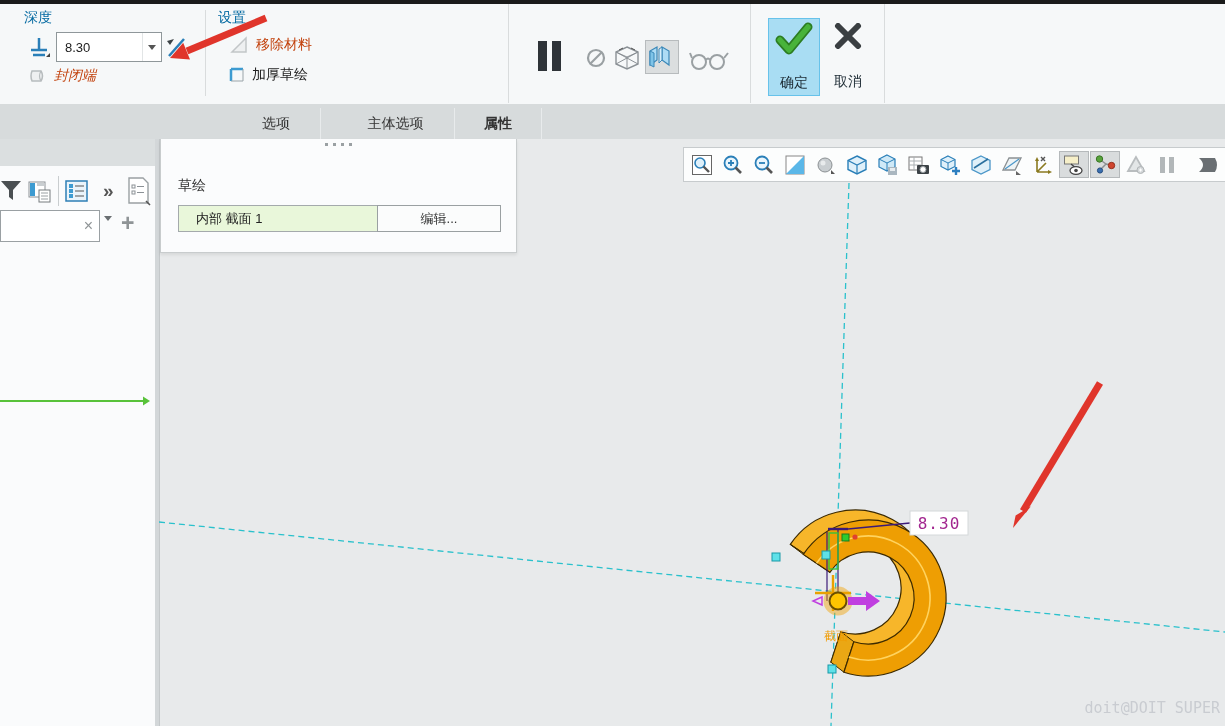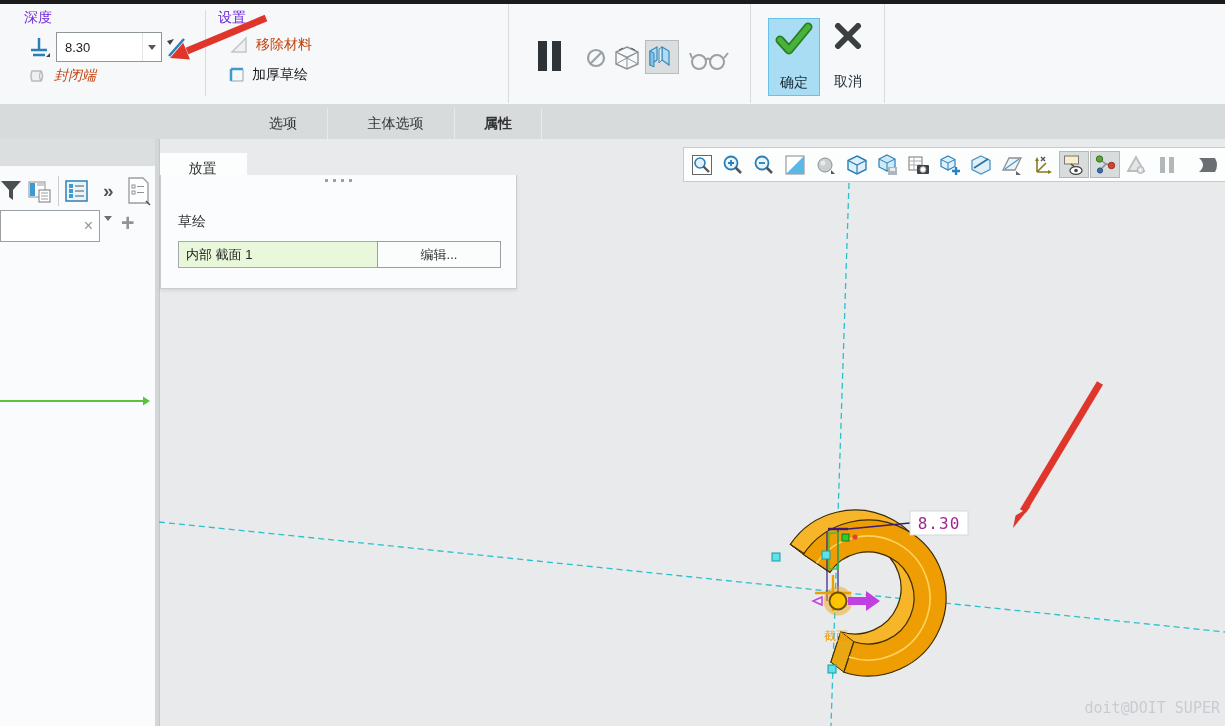--- a/index.html
+++ b/index.html
@@ -1,20 +1,20 @@
 <!DOCTYPE html>
 <html><head>
 <meta charset="utf-8">
 <style>
   html,body{margin:0;padding:0;}
   #app{position:relative;width:1225px;height:726px;background:#e8eaeb;font-family:"Liberation Sans",sans-serif;overflow:hidden;color:#222;}
   
   .topstrip{position:absolute;left:0;top:0;width:1225px;height:4px;background:#1b1b1b;}
   .ribbon{position:absolute;left:0;top:4px;width:1225px;height:100px;background:#f6f8f9;border-bottom:1px solid #cfd3d5;}
-  .grp-label{position:absolute;top:5px;font-size:14px;color:#6d28d9;}
+  .grp-label{position:absolute;top:5px;font-size:14px;color:#0369a1;}
   .vsep{position:absolute;top:6px;height:86px;width:1px;background:#d9dcdd;}
   .icon-btn{position:absolute;background:transparent;border:1px solid transparent;padding:0;cursor:pointer;}
   .combo{position:absolute;left:56px;top:28px;width:104px;height:28px;background:#fff;border:1px solid #8f979a;display:flex;align-items:center;}
   .combo .val{flex:1;font-size:13px;padding-left:8px;}
   .combo .caretbox{width:18px;height:100%;display:flex;align-items:center;justify-content:center;border-left:1px solid #e2e5e6;}
   .caret-down{width:0;height:0;border-left:4px solid transparent;border-right:4px solid transparent;border-top:5px solid #555;}
   .rib-row{position:absolute;display:flex;align-items:center;gap:6px;font-size:14px;}
   .disabled-txt{color:#c2410c;}
   .pressed{background:#dbdedf;border:1px solid #b7bbbd;}
   .okbtn{position:absolute;left:768px;top:14px;width:52px;height:78px;background:#a9ddf3;border:1px solid #67c2ea;display:flex;flex-direction:column;align-items:center;justify-content:center;gap:18px;cursor:pointer;}
@@ -29,25 +29,25 @@
   .leftpanel{position:absolute;left:0;top:166px;width:155px;height:560px;background:#fafbfc;}
   .vdivider{position:absolute;left:155px;top:139px;width:4px;height:587px;background:#d3d7d9;border-right:1px solid #c4c8ca;}
   .lp-iconrow{position:absolute;left:0;top:8px;width:155px;height:34px;display:flex;align-items:center;}
   .lp-sep{width:1px;height:30px;background:#c9cdcf;margin:0 6px;}
   .lp-search{position:absolute;left:0;top:44px;width:98px;height:30px;background:#fff;border:1px solid #9aa0a3;display:flex;align-items:center;}
   .lp-search .clear{margin-left:auto;margin-right:6px;color:#8f9496;font-size:16px;cursor:pointer;}
   .lp-caret{position:absolute;left:104px;top:55px;cursor:pointer;}
   .lp-plus{position:absolute;left:121px;top:44px;font-size:23px;font-weight:bold;color:#8f9496;cursor:pointer;}
   .chev{font-size:19px;color:#555;font-weight:bold;cursor:pointer;letter-spacing:-2px;}
   
-  .slidepanel{position:absolute;left:160px;top:139px;width:355px;height:113px;background:#fbfcfd;border:1px solid #c8cccd;border-top:none;box-shadow:0 2px 3px rgba(0,0,0,.08);margin-top:36px;}
+  .slidepanel{position:absolute;left:160px;top:139px;width:355px;height:113px;background:#fbfcfd;border:1px solid #c8cccd;border-top:none;box-shadow:0 2px 3px rgba(0,0,0,.08);}
   .dragdots{position:absolute;left:0;right:0;top:4px;display:flex;justify-content:center;gap:5px;}
   .dragdots i{width:3px;height:3px;background:#9aa0a3;display:block;}
   .sk-label{position:absolute;left:17px;top:38px;font-size:14px;color:#333;}
-  .sk-input{position:absolute;left:17px;top:66px;width:193px;height:25px;background:#e9f7da;border:1px solid #a4aaac;font-size:13px;display:flex;align-items:center;padding-left:7px;}
+  .sk-input{position:absolute;left:17px;top:66px;width:193px;height:25px;background:#e9f7da;border:1px solid #a4aaac;font-size:13px;display:flex;align-items:center;padding-left:17px;}
   .sk-edit{position:absolute;left:216px;top:66px;width:124px;height:27px;background:#fbfcfc;border:1px solid #9aa0a2;font-size:13px;color:#333;cursor:pointer;}
   
   .gtoolbar{position:absolute;left:683px;top:147px;width:542px;height:33px;background:#fcfdfd;border:1px solid #c7cbcd;display:flex;align-items:center;padding-left:3px;gap:1px;overflow:hidden;}
   .gt-btn{width:30px;height:27px;border:1px solid transparent;background:transparent;display:flex;align-items:center;justify-content:center;padding:0;cursor:pointer;flex:0 0 auto;}
   .gt-btn.pressed{background:#d9dcdd;border:1px solid #b5b9bb;}
   svg{display:block;}
   .overlay{position:absolute;left:0;top:0;width:1225px;height:726px;pointer-events:none;z-index:20;}
 </style>
 </head>
 <body>
@@ -180,21 +180,21 @@
         </svg>
       </span>
       <span>取消</span>
     </button>
 
     <div class="vsep" style="left:884px;top:0;height:99px;"></div>
   </div>
 
   <div class="tabrow">
     <div class="tab active" style="left:158px;width:89px;">放置</div>
-    <div class="tab" style="left:239px;width:88px;">选项</div>
+    <div class="tab" style="left:232px;width:88px;">选项</div>
     <div class="tab" style="left:337px;width:117px;">主体选项</div>
     <div class="tab" style="left:455px;width:86px;font-weight:bold;">属性</div>
   </div>
 
   <div class="leftstrip"></div>
   <div class="leftpanel">
     <div class="lp-iconrow">
       <span style="margin-left:0;">
         <svg width="22" height="24" viewBox="0 0 22 24">
           <path d="M1,2 L21,2 L13,11 L13,21 L9,18 L9,11 Z" fill="#4a4f52"></path>

